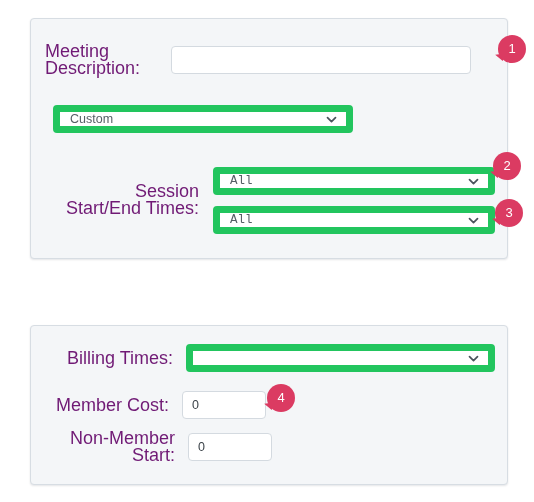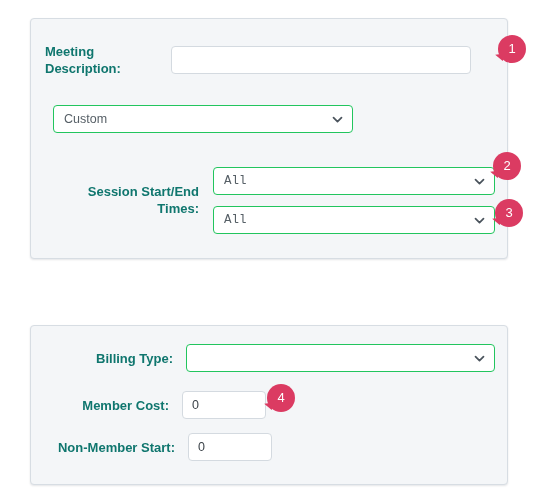--- a/index.html
+++ b/index.html
@@ -36,23 +36,23 @@
     height: 160px;
   }
 
   .field-row {
     position: absolute;
     display: flex;
     align-items: center;
   }
 
   .field-label {
-    font-size: 13px;
-    font-weight: bold;
-    color: #0f766e;
+    font-size: 18px;
+    font-weight: normal;
+    color: #701a75;
     line-height: 17px;
     box-sizing: border-box;
   }
   .label-left { text-align: left; }
   .label-right { text-align: right; }
 
   .text-input {
     box-sizing: border-box;
     background: #ffffff;
     border: 1px solid #d4dae0;
@@ -61,21 +61,21 @@
     font-size: 12.5px;
     color: #3c4349;
     padding: 0 9px;
     outline: none;
   }
 
   .select-box {
     box-sizing: border-box;
     position: relative;
     background: #ffffff;
-    border: 1px solid #22c55e;
+    border: 7px solid #22c55e;
     border-radius: 4px;
     display: flex;
     align-items: center;
     padding: 0 26px 0 10px;
     font-size: 12.5px;
     color: #565f66;
     cursor: pointer;
     overflow: hidden;
     white-space: nowrap;
   }
@@ -171,21 +171,21 @@
           </svg>
         </span>
       </div>
     </div>
   </div>
 </div>
 
 <div class="card" id="card-billing">
 
   <div class="field-row" style="left:14px; top:18px; width:450px; height:28px;">
-    <div class="field-label label-right" style="width:130px;">Billing Type:</div>
+    <div class="field-label label-right" style="width:130px;">Billing Times:</div>
     <div class="select-box" style="width:313px; height:28px; margin-left:13px;">
       <span class="chev">
         <svg width="11" height="11" viewBox="0 0 11 11">
           <path d="M1.5 3.6 L5.5 7.6 L9.5 3.6" fill="none" stroke="#4a535c" stroke-width="1.7" stroke-linecap="round" stroke-linejoin="round"></path>
         </svg>
       </span>
     </div>
   </div>
 
   <div class="field-row" style="left:8px; top:65px; width:450px; height:28px;">

